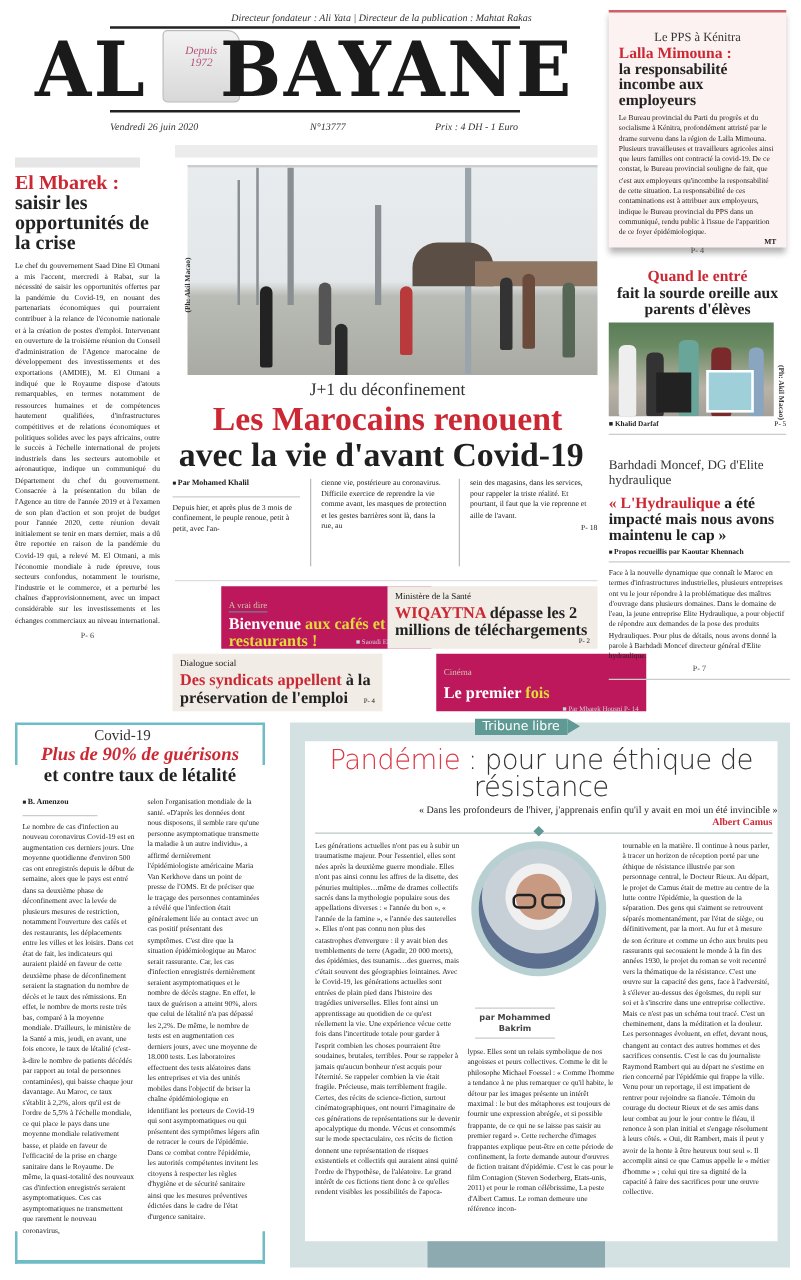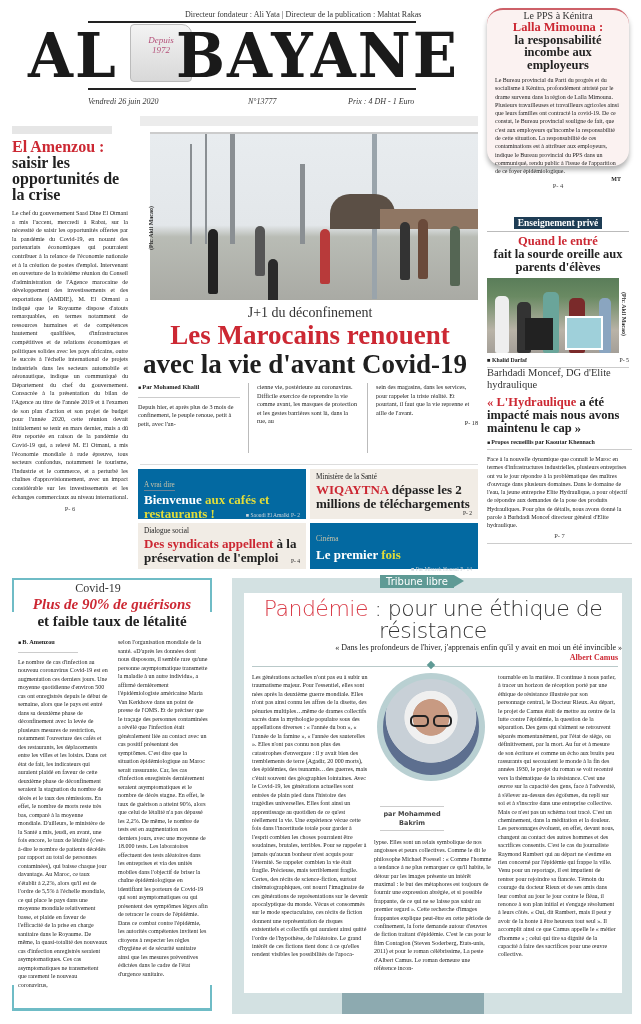--- a/index.html
+++ b/index.html
@@ -1,21 +1,21 @@
 <!DOCTYPE html>
 <html><head>
 <meta charset="utf-8">
 <style>
   * { box-sizing: border-box; margin: 0; padding: 0; }
   html, body { width: 641px; height: 1024px; background: #fff; overflow: hidden; }
   body { position: relative; font-family: "Liberation Serif", "DejaVu Serif", serif; color: #222; }
   .abs { position: absolute; }
 
   
-  .directors { left: 185px; top: 10px; font-size: 8px; color: #333; white-space: nowrap; }
+  .directors { left: 185px; top: 10px; font-size: 8px; font-style: italic; color: #333; white-space: nowrap; }
   .rule-top { left: 88px; top: 21px; width: 328px; height: 2px; background: #222; }
   .logo { left: 28px; top: 28px; width: 420px; height: 55px; }
   .logo-text { position: absolute; top: -6px; font-family: "DejaVu Serif", serif; font-weight: 900; font-size: 58px; letter-spacing: 2px; color: #1a1a1a; transform: scaleY(1.05); }
   .logo-al { left: 0; }
   .logo-bayane { left: 148px; }
   .scroll { position: absolute; left: 102px; top: -4px; width: 62px; height: 58px; background: linear-gradient(#f3f3f3, #d8d8d8); border: 1px solid #bbb; border-radius: 4px 10px 4px 4px; }
   .scroll span { display: block; text-align: center; color: #b5527a; font-size: 9px; font-style: italic; line-height: 10px; }
   .rule-bottom { left: 88px; top: 88px; width: 328px; height: 2px; background: #222; }
   .dateline { top: 97px; font-size: 8px; font-style: italic; color: #333; white-space: nowrap; }
 
@@ -39,33 +39,33 @@
   .main-hl1 { left: 140px; top: 320px; width: 340px; text-align: center; font-size: 27px; font-weight: bold; color: #cc2833; line-height: 30px; }
   .main-hl2 { left: 130px; top: 349px; width: 350px; text-align: center; font-size: 27px; font-weight: bold; color: #1f1f1f; line-height: 30px; }
   .main-cols { left: 138px; top: 383px; width: 340px; height: 70px; display: flex; gap: 8px; }
   .main-col { flex: 1; font-size: 6.2px; line-height: 8.6px; color: #222; }
   .main-col + .main-col { border-left: 1px solid #bbb; padding-left: 8px; }
   .byline { font-size: 6.3px; font-weight: bold; padding-bottom: 4px; border-bottom: 1px solid #ccc; margin-bottom: 5px; }
   .byline::before { content: "■ "; font-size: 5px; }
 
   
   .teaser { position: absolute; width: 168px; padding: 4px 6px; }
-  .teaser.dark { background: #0369a1; color: #fff; }
+  .teaser.dark { background: #be185d; color: #fff; margin-left: 39px; }
   .teaser.light { background: #f1ece5; color: #222; }
   .teaser .t-kicker { font-size: 7.2px; margin-bottom: 2px; }
   .teaser.dark .t-kicker { color: #c9c3a9; border-bottom: 1px solid #6d8396; padding-bottom: 1px; display: inline-block; }
   .teaser .t-title { font-size: 13px; font-weight: bold; line-height: 13.5px; }
   .yellow { color: #e1dc3a; }
   .teaser .t-foot { font-size: 5.5px; text-align: right; }
   .teaser.dark .t-foot { color: #cdd4da; }
 
   
-  .pps-box { left: 487px; top: 8px; width: 142px; height: 158px; background: #fbf2f1; border-top: 2px solid #cd6068; box-shadow: 0 4px 5px rgba(0,0,0,0.3); padding: 0 8px; border-radius: 16px; }
+  .pps-box { left: 487px; top: 8px; width: 142px; height: 190px; background: #fbf2f1; border-top: 2px solid #cd6068; box-shadow: 0 4px 5px rgba(0,0,0,0.3); padding: 15px 8px; }
   .pps-kicker { text-align: center; font-size: 10px; color: #333; }
-  .pps-hl { text-align: center; font-size: 12.5px; font-weight: bold; line-height: 12.5px; }
+  .pps-hl { text-align: left; font-size: 12.5px; font-weight: bold; line-height: 12.5px; }
   .pps-body { font-size: 6px; line-height: 8.3px; margin-top: 5px; }
   .initials { text-align: right; font-size: 6px; font-weight: bold; }
 
   .tag-dark { background: #1e3d55; color: #fff; font-weight: bold; font-size: 9.5px; padding: 1px 4px; display: inline-block; }
   .ens-wrap { left: 487px; top: 212px; width: 142px; }
   .ens-hl { text-align: center; font-size: 12.5px; font-weight: bold; line-height: 13px; margin-top: 3px; }
   .ens-photo { width: 132px; height: 75px; background: linear-gradient(180deg, #5a7d59 0%, #6a8a63 25%, #b9b3a7 70%, #a49f98 100%); margin-top: 4px; position: relative; overflow: hidden; }
   .ens-foot { display: flex; justify-content: space-between; font-size: 5.8px; margin-top: 4px; padding-bottom: 4px; border-bottom: 1px solid #ccc; }
 
   .hyd-wrap { left: 487px; top: 367px; width: 145px; }
@@ -115,21 +115,21 @@
   </div>
   <span class="logo-text logo-bayane">BAYANE</span>
 </div>
 <div class="abs rule-bottom"></div>
 <div class="abs dateline" style="left:88px">Vendredi 26 juin 2020</div>
 <div class="abs dateline" style="left:248px">N°13777</div>
 <div class="abs dateline" style="left:348px">Prix : 4 DH - 1 Euro</div>
 
 <div class="abs left-col">
   <div class="grey-bar"></div>
-  <div class="headline-l"><span class="hl-red">El Amenzou :</span> <span>saisir les opportunités de la crise</span></div>
+  <div class="headline-l"><span class="hl-red">El Mbarek :</span> <span>saisir les opportunités de la crise</span></div>
   <div class="body-text">Le chef du gouvernement Saad Dine El Otmani a mis l'accent, mercredi à Rabat, sur la nécessité de saisir les opportunités offertes par la pandémie du Covid-19, en nouant des partenariats économiques qui pourraient contribuer à la relance de l'économie nationale et à la création de postes d'emploi. Intervenant en ouverture de la troisième réunion du Conseil d'administration de l'Agence marocaine de développement des investissements et des exportations (AMDIE), M. El Otmani a indiqué que le Royaume dispose d'atouts remarquables, en termes notamment de ressources humaines et de compétences hautement qualifiées, d'infrastructures compétitives et de relations économiques et politiques solides avec les pays africains, outre le succès à l'échelle international de projets industriels dans les secteurs automobile et aéronautique, indique un communiqué du Département du chef du gouvernement. Consacrée à la présentation du bilan de l'Agence au titre de l'année 2019 et à l'examen de son plan d'action et son projet de budget pour l'année 2020, cette réunion devait initialement se tenir en mars dernier, mais a dû être reportée en raison de la pandémie du Covid-19 qui, a relevé M. El Otmani, a mis l'économie mondiale à rude épreuve, tous secteurs confondus, notamment le tourisme, l'industrie et le commerce, et a perturbé les chaînes d'approvisionnement, avec un impact considérable sur les investissements et les échanges commerciaux au niveau international.</div>
   <div class="page-ref">P- 6</div>
 </div>
 
 <div class="abs photo-topbar"></div>
 <div class="abs photo-main">
   <div class="pole" style="left:80px;top:0;height:110px"></div>
   <div class="pole" style="left:150px;top:30px;height:80px"></div>
   <div class="pole" style="left:222px;top:0;height:165px;background:#9aa4ab"></div>
   <div class="pole" style="left:40px;top:10px;height:100px;width:2px"></div>
@@ -186,21 +186,20 @@
 <div class="abs pps-box">
   <div class="pps-kicker">Le PPS à Kénitra</div>
   <div class="pps-hl hl-red">Lalla Mimouna :</div>
   <div class="pps-hl">la responsabilité incombe aux employeurs</div>
   <div class="pps-body">Le Bureau provincial du Parti du progrès et du socialisme à Kénitra, profondément attristé par le drame survenu dans la région de Lalla Mimouna. Plusieurs travailleuses et travailleurs agricoles ainsi que leurs familles ont contracté la covid-19. De ce constat, le Bureau provincial souligne de fait, que c'est aux employeurs qu'incombe la responsabilité de cette situation. La responsabilité de ces contaminations est à attribuer aux employeurs, indique le Bureau provincial du PPS dans un communiqué, rendu public à l'issue de l'apparition de ce foyer épidémiologique.</div>
   <div class="initials">MT</div>
   <div class="page-ref" style="margin-top:0">P- 4</div>
 </div>
 
 <div class="abs ens-wrap">
-  <div style="text-align:center;border-bottom:1px solid #bbb;padding-bottom:1px"><span class="tag-dark">Enseignement privé</span></div>
   <div class="ens-hl hl-red">Quand le entré</div>
   <div class="ens-hl" style="margin-top:0">fait la sourde oreille aux parents d'élèves</div>
   <div class="ens-photo">
     <div class="person" style="left:8px;top:18px;width:14px;height:57px;background:#eee"></div>
     <div class="person" style="left:30px;top:24px;width:14px;height:51px;background:#333"></div>
     <div class="person" style="left:56px;top:14px;width:16px;height:61px;background:#6aa59a"></div>
     <div class="person" style="left:82px;top:20px;width:16px;height:55px;background:#7a2a2a"></div>
     <div class="person" style="left:112px;top:20px;width:12px;height:55px;background:#8aa5c0"></div>
     <div style="position:absolute;left:38px;top:40px;width:28px;height:32px;background:#222"></div>
     <div style="position:absolute;left:78px;top:38px;width:38px;height:34px;background:#9fd0da;border:2px solid #fff"></div>
@@ -220,21 +219,21 @@
   <div class="page-ref" style="margin-top:2px;padding-bottom:4px;border-bottom:1px solid #ccc">P- 7</div>
 </div>
 
 <div class="abs covid-box"></div>
 <div class="abs covid-mask"></div>
 <div class="abs" style="left:12px;top:1008px;width:200px;height:3px;background:#6fbcc6"></div>
 <div class="abs" style="left:12px;top:985px;width:2px;height:26px;background:#6fbcc6"></div>
 <div class="abs" style="left:210px;top:985px;width:2px;height:26px;background:#6fbcc6"></div>
 <div class="abs covid-kicker">Covid-19</div>
 <div class="abs covid-hl1">Plus de 90% de guérisons</div>
-<div class="abs covid-hl2">et faible taux de létalité</div>
+<div class="abs covid-hl2">et contre taux de létalité</div>
 <div class="abs covid-cols">
   <div class="covid-col">
     <div class="byline" style="width:60px">B. Amenzou</div>
     <div>Le nombre de cas d'infection au nouveau coronavirus Covid-19 est en augmentation ces derniers jours. Une moyenne quotidienne d'environ 500 cas ont enregistrés depuis le début de semaine, alors que le pays est entré dans sa deuxième phase de déconfinement avec la levée de plusieurs mesures de restriction, notamment l'ouverture des cafés et des restaurants, les déplacements entre les villes et les loisirs. Dans cet état de fait, les indicateurs qui auraient plaidé en faveur de cette deuxième phase de déconfinement seraient la stagnation du nombre de décès et le taux des rémissions. En effet, le nombre de morts reste très bas, comparé à la moyenne mondiale. D'ailleurs, le ministère de la Santé a mis, jeudi, en avant, une fois encore, le taux de létalité (c'est-à-dire le nombre de patients décédés par rapport au total de personnes contaminées), qui baisse chaque jour davantage. Au Maroc, ce taux s'établit à 2,2%, alors qu'il est de l'ordre de 5,5% à l'échelle mondiale, ce qui place le pays dans une moyenne mondiale relativement basse, et plaide en faveur de l'efficacité de la prise en charge sanitaire dans le Royaume. De même, la quasi-totalité des nouveaux cas d'infection enregistrés seraient asymptomatiques. Ces cas asymptomatiques ne transmettent que rarement le nouveau coronavirus,</div>
   </div>
   <div class="covid-col">selon l'organisation mondiale de la santé. «D'après les données dont nous disposons, il semble rare qu'une personne asymptomatique transmette la maladie à un autre individu», a affirmé dernièrement l'épidémiologiste américaine Maria Van Kerkhove dans un point de presse de l'OMS. Et de préciser que le traçage des personnes contaminées a révélé que l'infection était généralement liée au contact avec un cas positif présentant des symptômes. C'est dire que la situation épidémiologique au Maroc serait rassurante. Car, les cas d'infection enregistrés dernièrement seraient asymptomatiques et le nombre de décès stagne. En effet, le taux de guérison a atteint 90%, alors que celui de létalité n'a pas dépassé les 2,2%. De même, le nombre de tests est en augmentation ces derniers jours, avec une moyenne de 18.000 tests. Les laboratoires effectuent des tests aléatoires dans les entreprises et via des unités mobiles dans l'objectif de briser la chaîne épidémiologique en identifiant les porteurs de Covid-19 qui sont asymptomatiques ou qui présentent des symptômes légers afin de retracer le cours de l'épidémie. Dans ce combat contre l'épidémie, les autorités compétentes invitent les citoyens à respecter les règles d'hygiène et de sécurité sanitaire ainsi que les mesures préventives édictées dans le cadre de l'état d'urgence sanitaire.</div>
 </div>
 
 <div class="abs tribune"></div>
 <div class="abs tribune-inner"></div>

